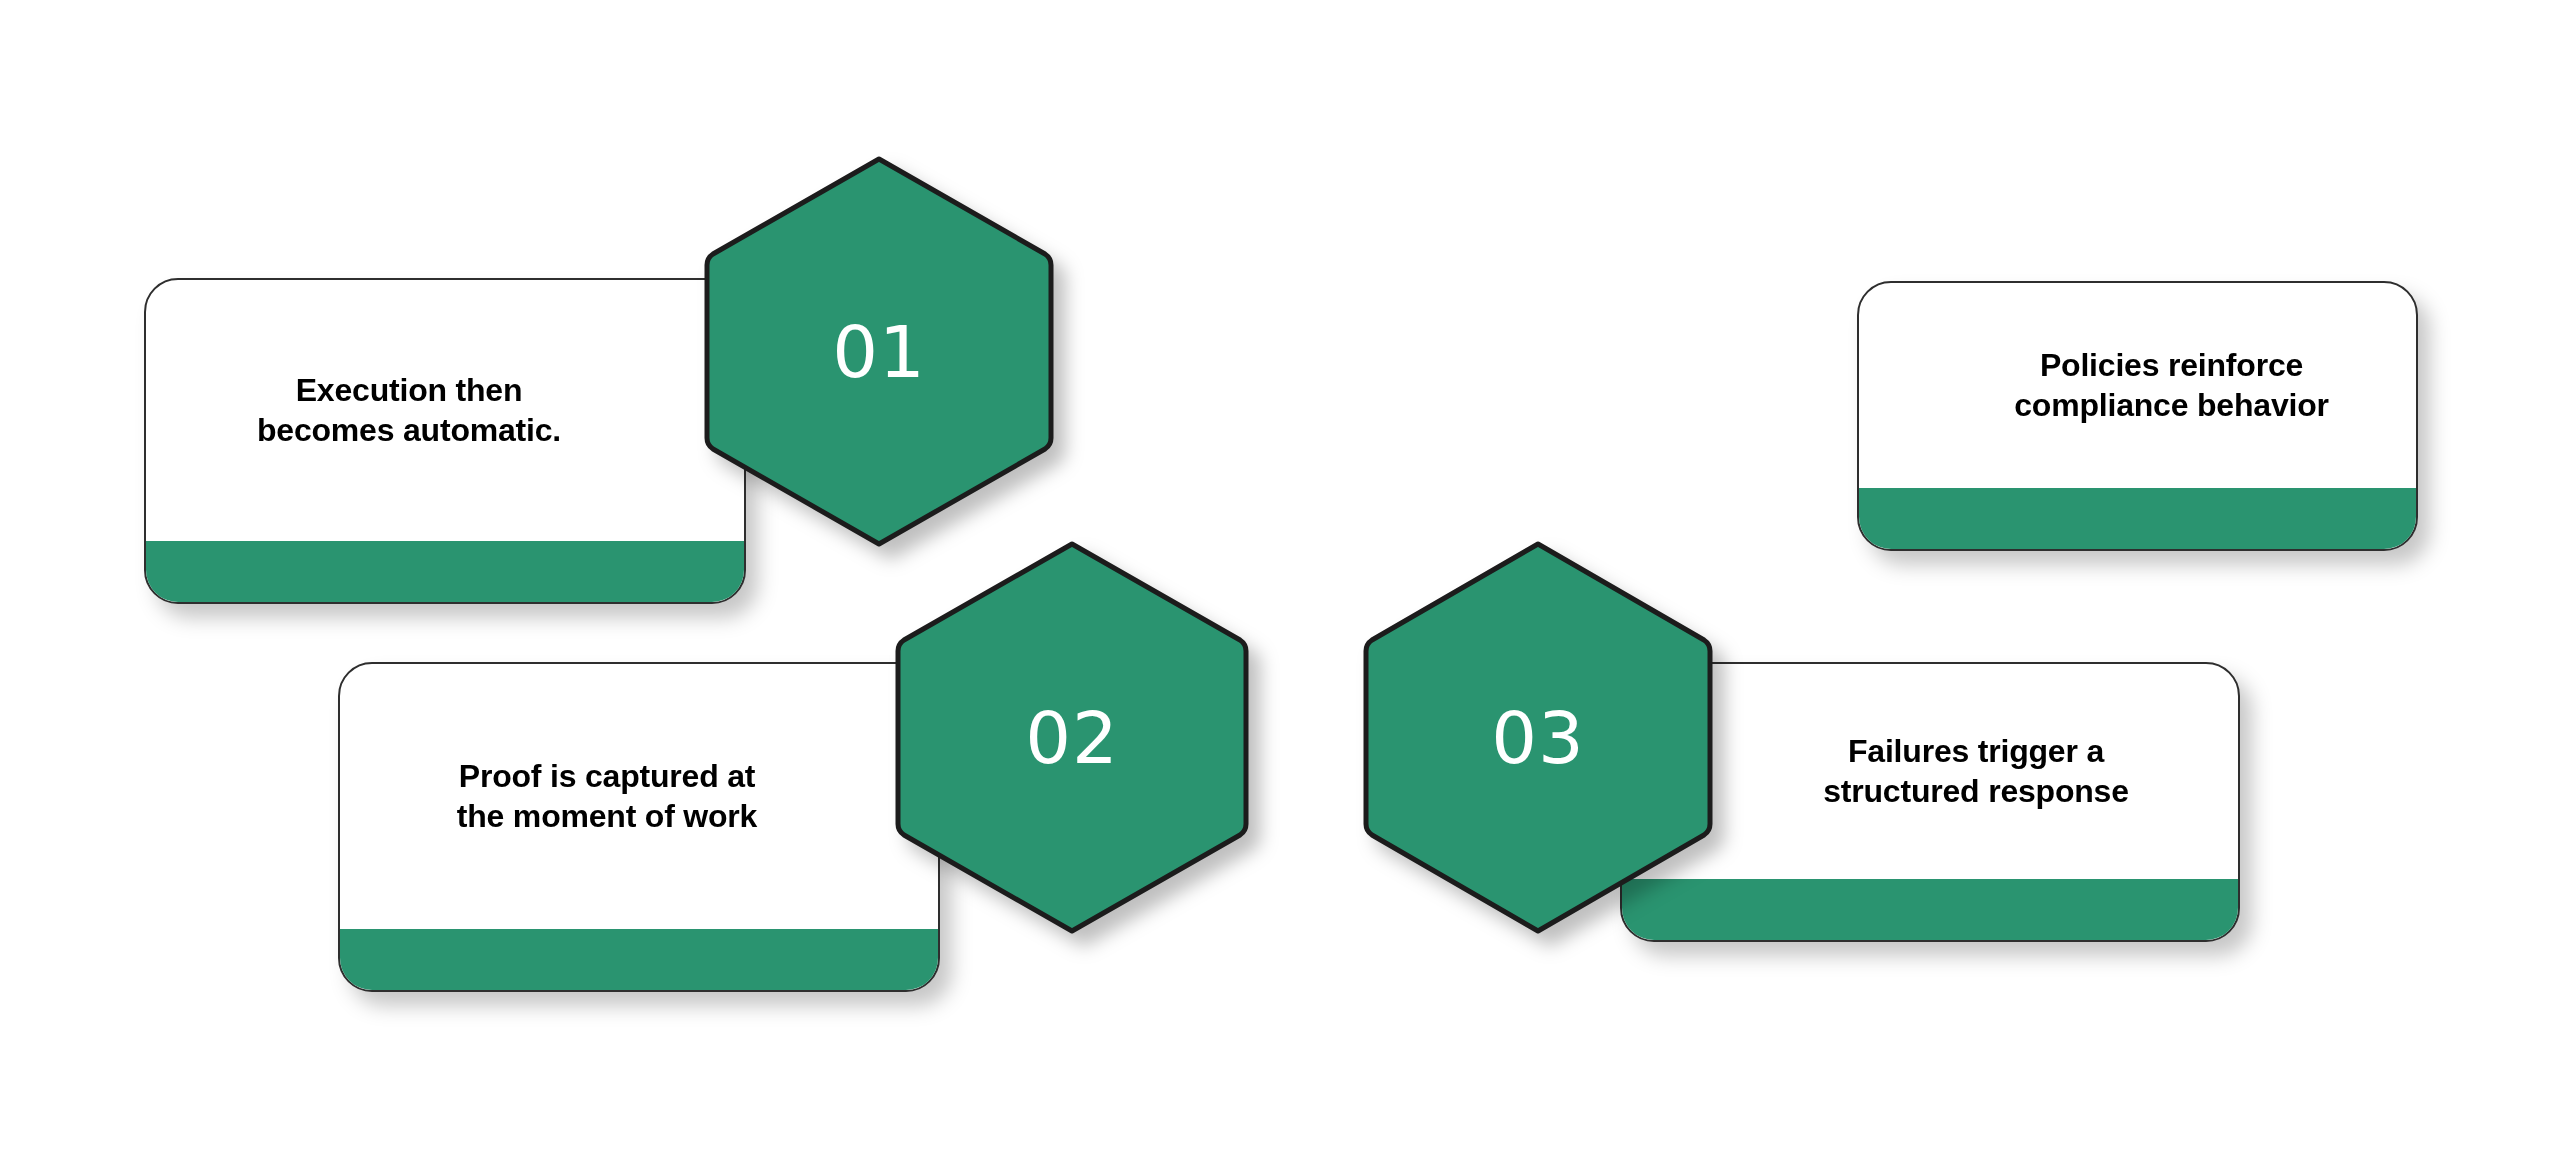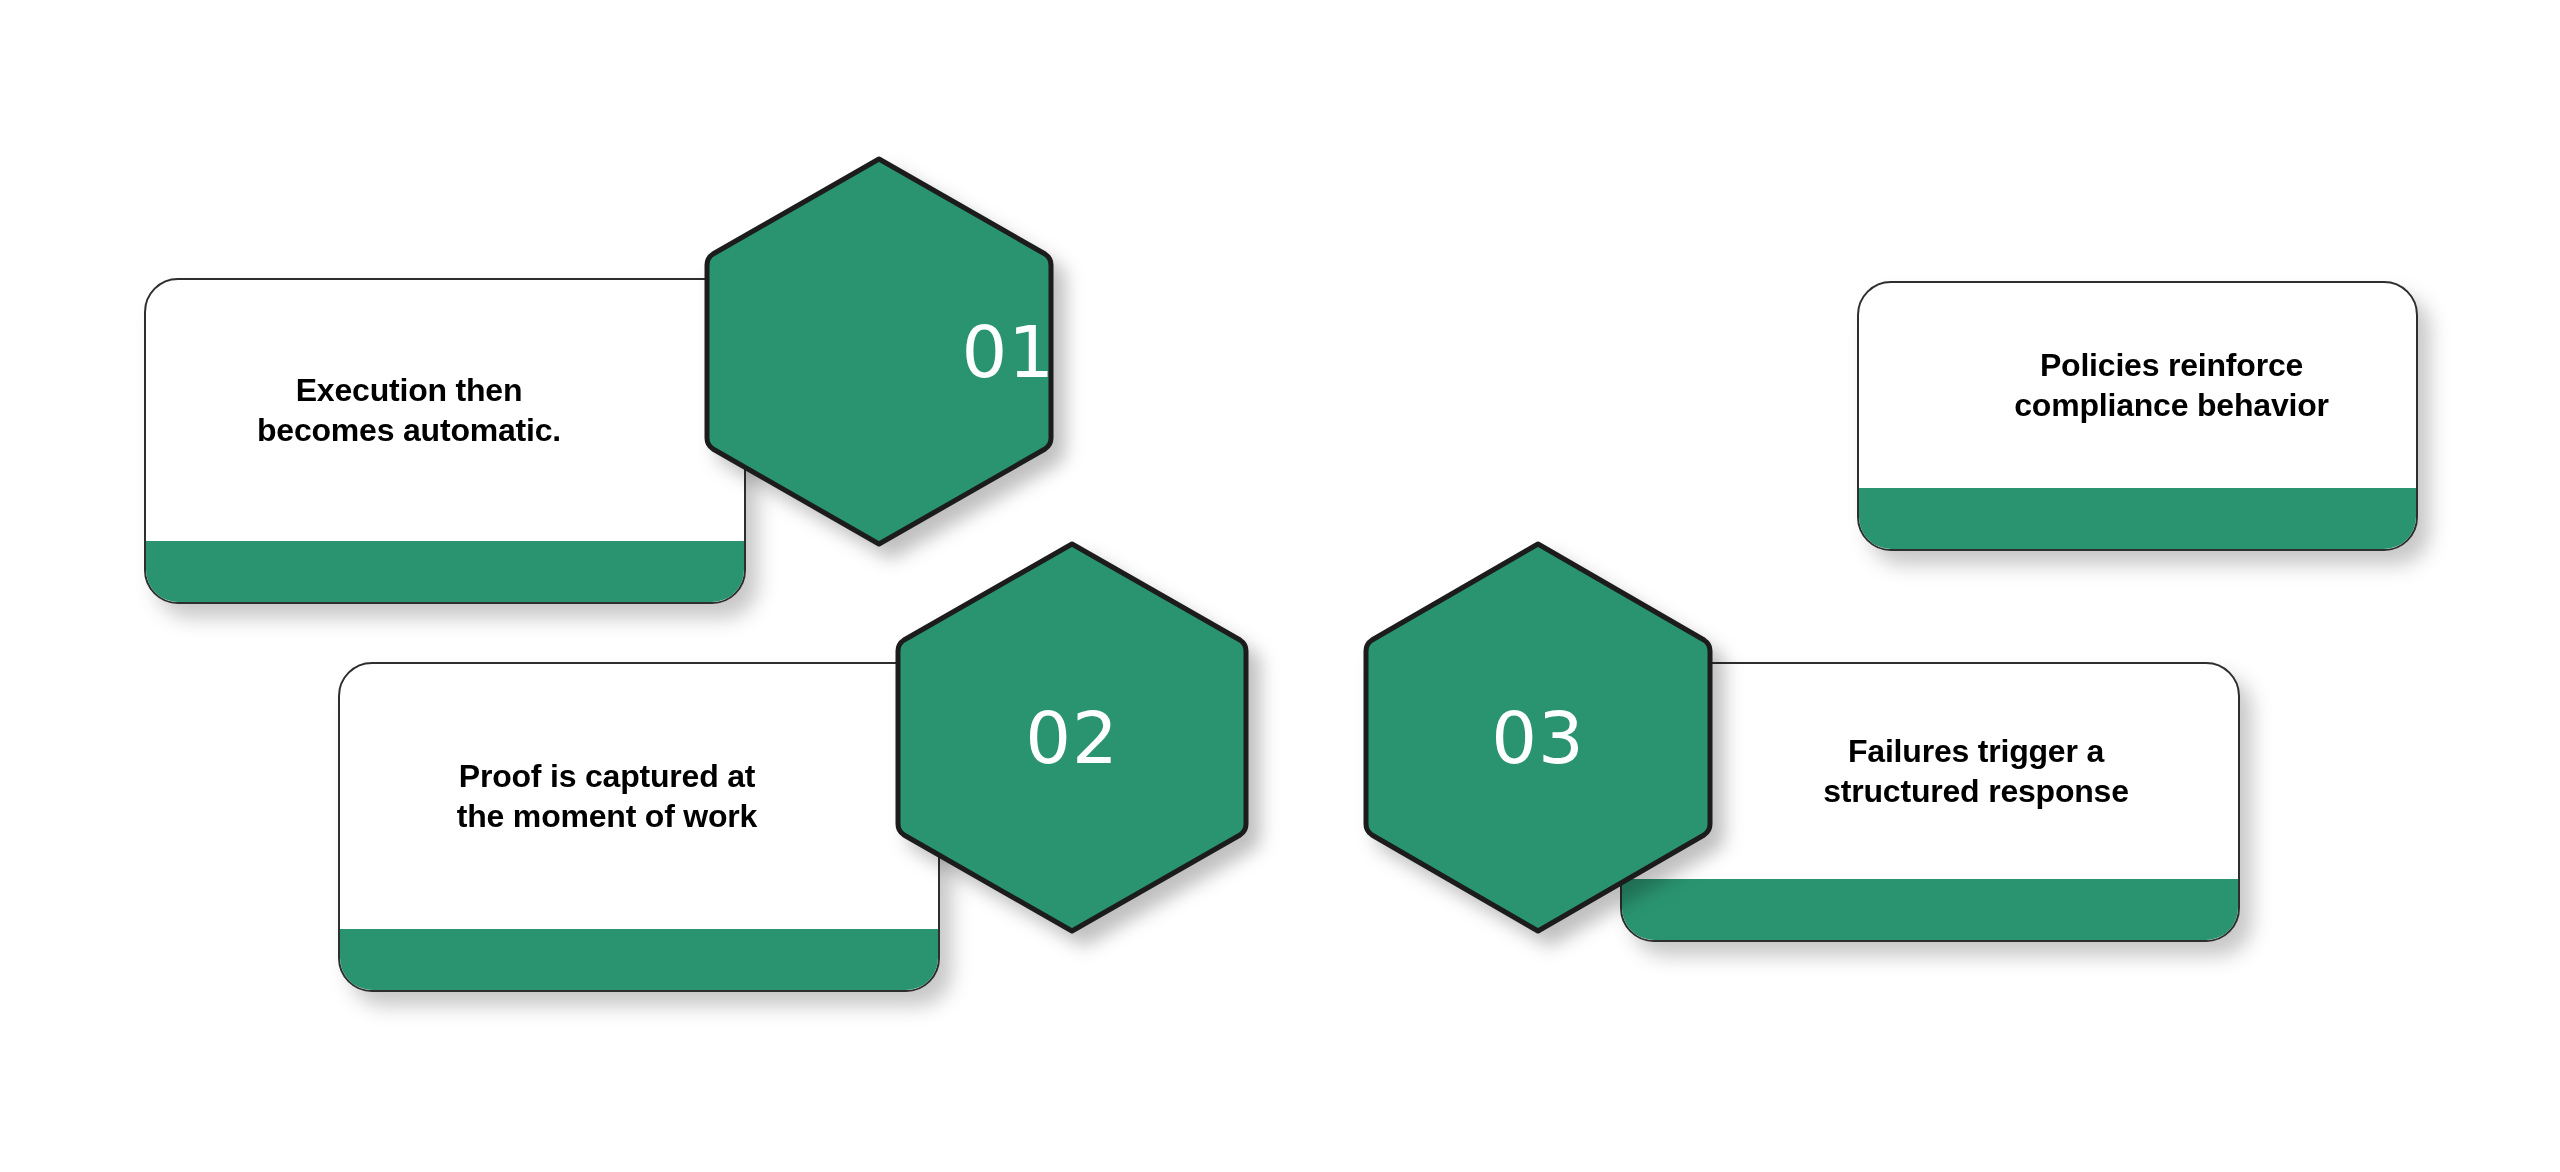--- a/index.html
+++ b/index.html
@@ -91,21 +91,21 @@
     position: relative;
     z-index: 2;
     color: #ffffff;
     font-size: 72px;
     font-weight: normal;
     letter-spacing: 1px;
     line-height: 1;
     font-family: "DejaVu Sans", sans-serif;
   }
 
-  #hex-1 { left: 703px;  top: 155px; width: 352px; height: 393px; justify-content: flex-end; }
+  #hex-1 { left: 703px;  top: 155px; width: 352px; height: 393px; }
   #hex-2 { left: 894px;  top: 540px; width: 356px; height: 395px; }
   #hex-3 { left: 1362px; top: 540px; width: 352px; height: 395px; }
   #hex-4 { left: 1505px; top: 155px; width: 352px; height: 395px; }
 
   
   .card { z-index: 1; }
   .hex  { z-index: 3; }
 </style>
 </head>
 <body>

